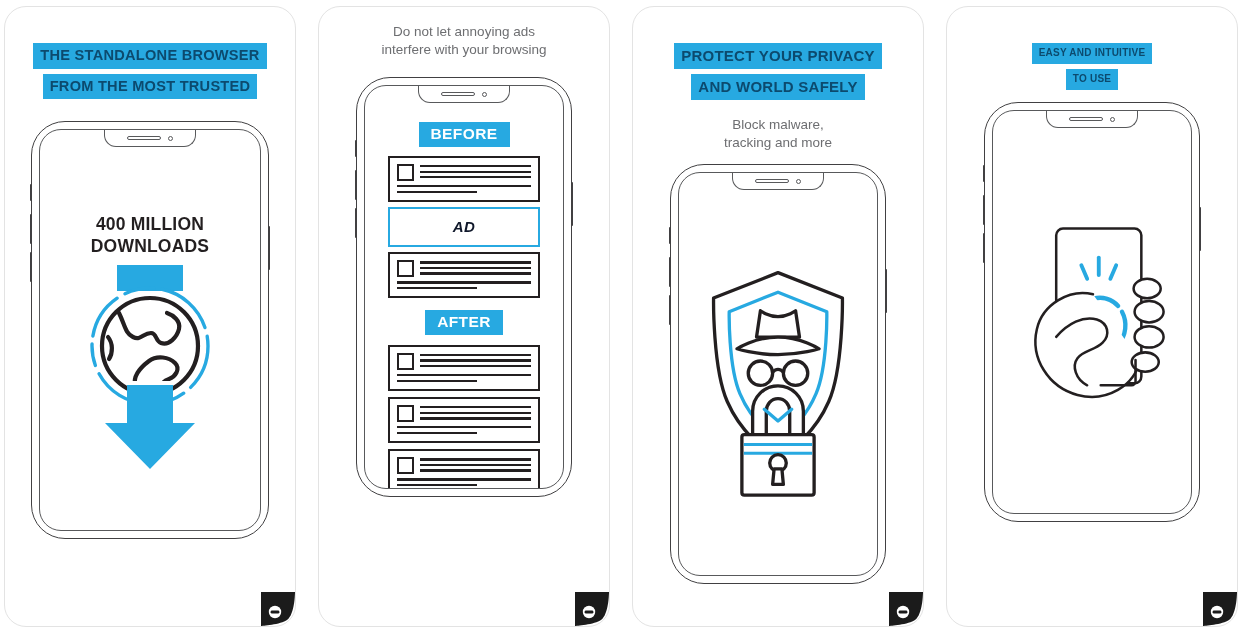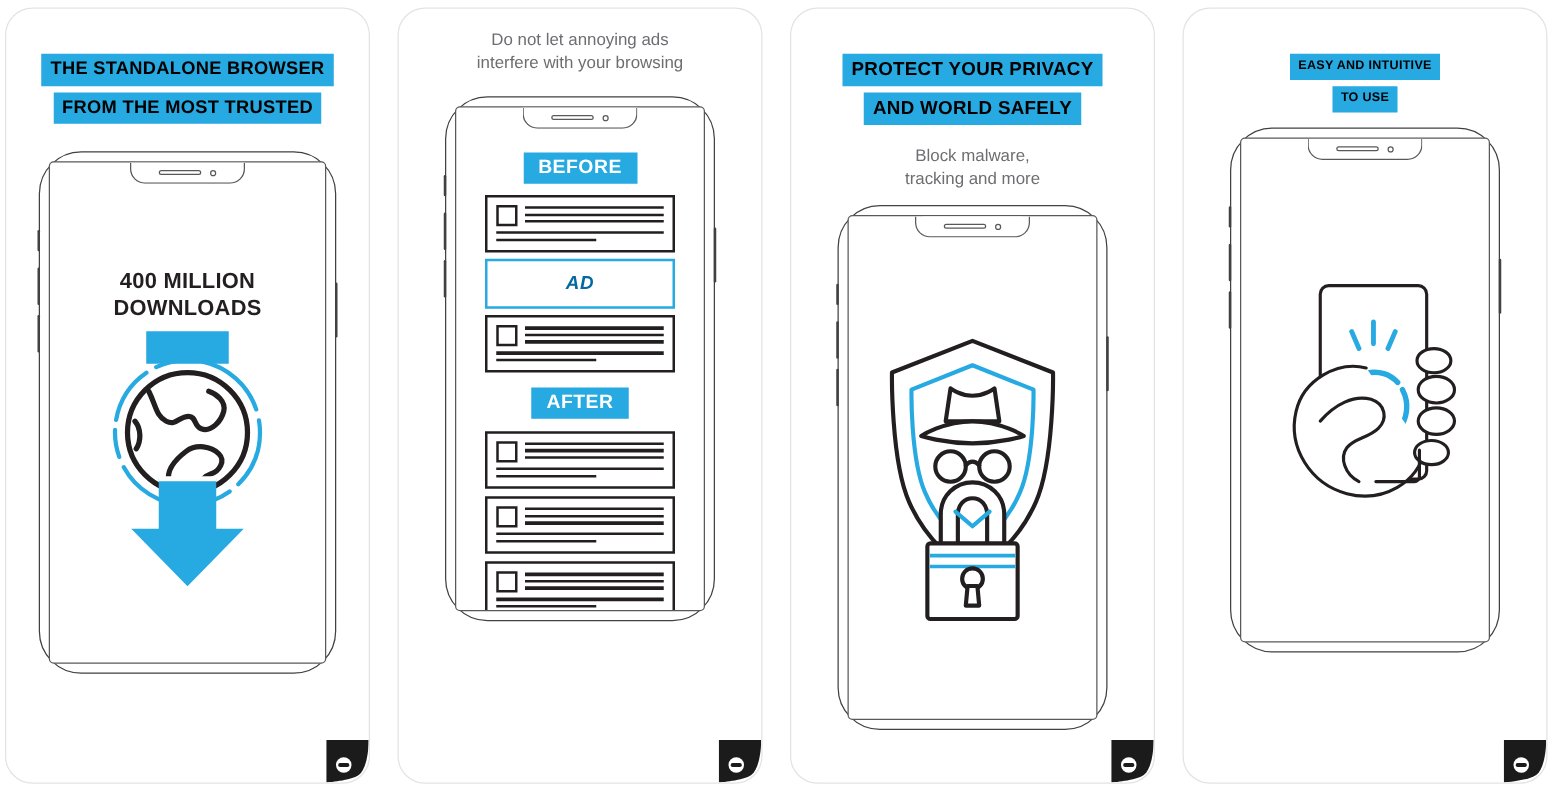--- a/index.html
+++ b/index.html
@@ -32,21 +32,21 @@
   .headline {
     margin-top: 36px;
     display: flex;
     flex-direction: column;
     align-items: center;
     gap: 5px;
     width: 100%;
   }
   .hl-line {
     background: #27a9e1;
-    color: #000000;
+    color: #0c4a6e;
     font-weight: bold;
     font-size: 15px;
     letter-spacing: .25px;
     line-height: 1;
     padding: 5px 7px 6px 7px;
     white-space: nowrap;
   }
   .panel.p1 .hl-line { font-size: 14.6px; }
   .panel.p4 .hl-line { font-size: 10px; }
 
@@ -75,21 +75,21 @@
     height: 420px;
     border: 1.6px solid #414042;
     border-radius: 34px;
     background: #ffffff;
   }
   .panel.p1 .phone { width: 238px; height: 418px; }
   .phone-inner {
     position: absolute;
     left: 7px; top: 7px; right: 7px; bottom: 7px;
     border: 1.4px solid #58595b;
-    border-radius: 4px;
+    border-radius: 22px;
     overflow: hidden;
     background: #fff;
   }
   .notch {
     position: absolute;
     top: 0; left: 50%;
     transform: translateX(-50%);
     width: 92px; height: 17px;
     background: #fff;
     border: 1.4px solid #58595b;
@@ -173,21 +173,21 @@
   }
   .ccard-top { display: flex; gap: 6px; }
   .thumb { width: 17px; height: 17px; border: 2.2px solid #231f20; flex: 0 0 auto; }
   .lines { flex: 1 1 auto; display: flex; flex-direction: column; gap: 3.2px; padding-top: 1px; }
   .ln { height: 2.4px; background: #231f20; }
   .ln.w100 { width: 100%; }
   .ln.w60  { width: 60%; }
   .ccard-bot { margin-top: 4px; display: flex; flex-direction: column; gap: 3.4px; }
   .adbox {
     border: 2.6px solid #27a9e1;
-    color: #0369a1;
+    color: #0f172a;
     font-weight: bold;
     font-style: italic;
     font-size: 15px;
     text-align: center;
     padding: 9px 0 10px 0;
     letter-spacing: .5px;
     background: #fff;
   }
 
   

